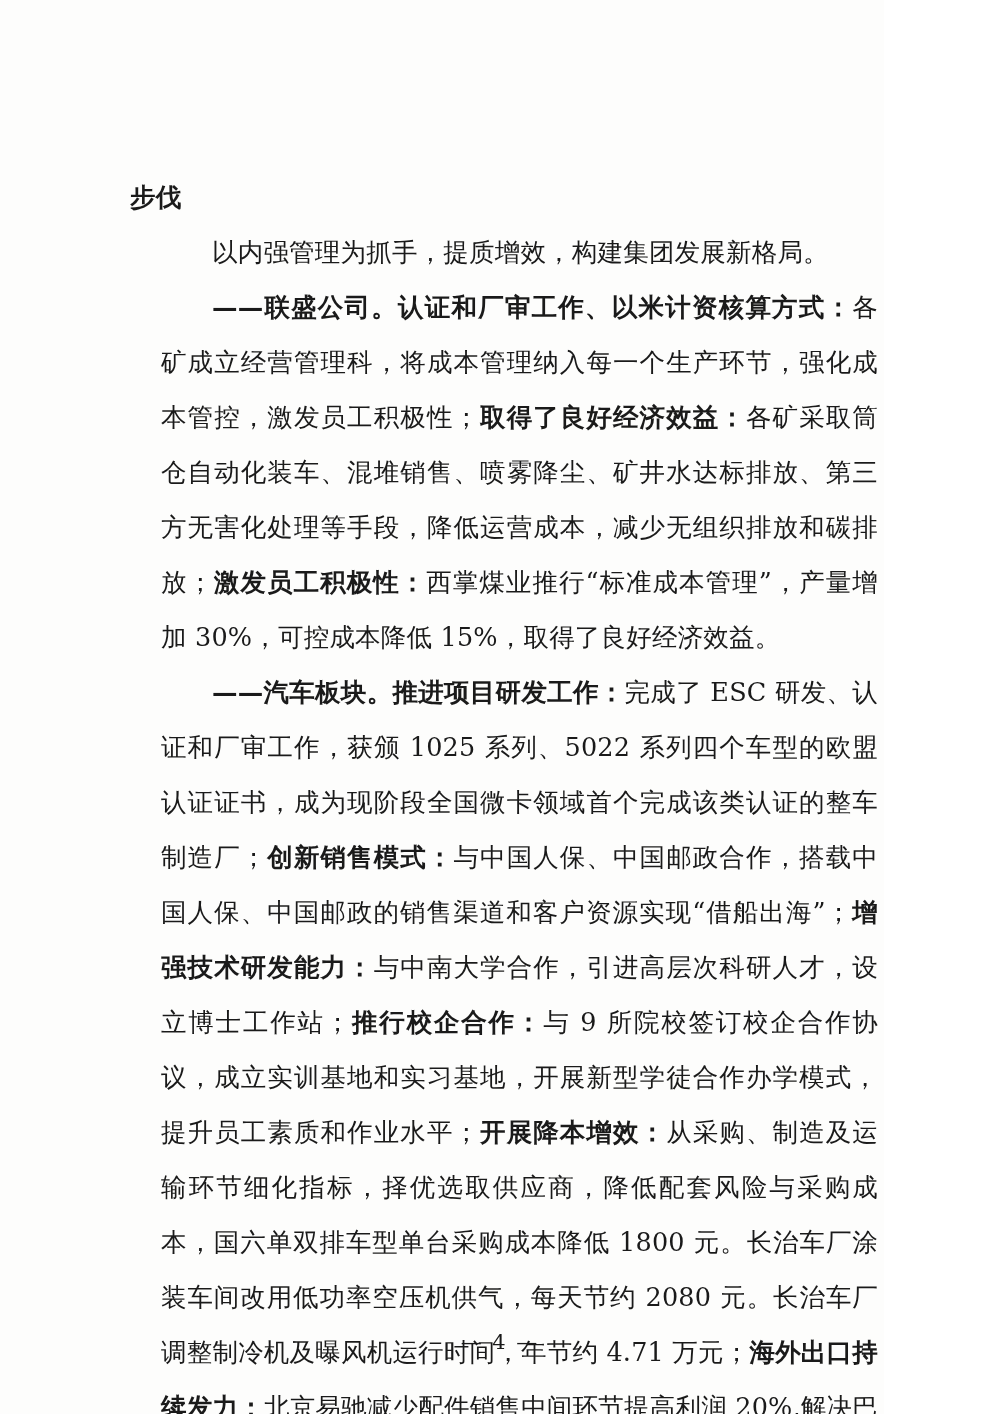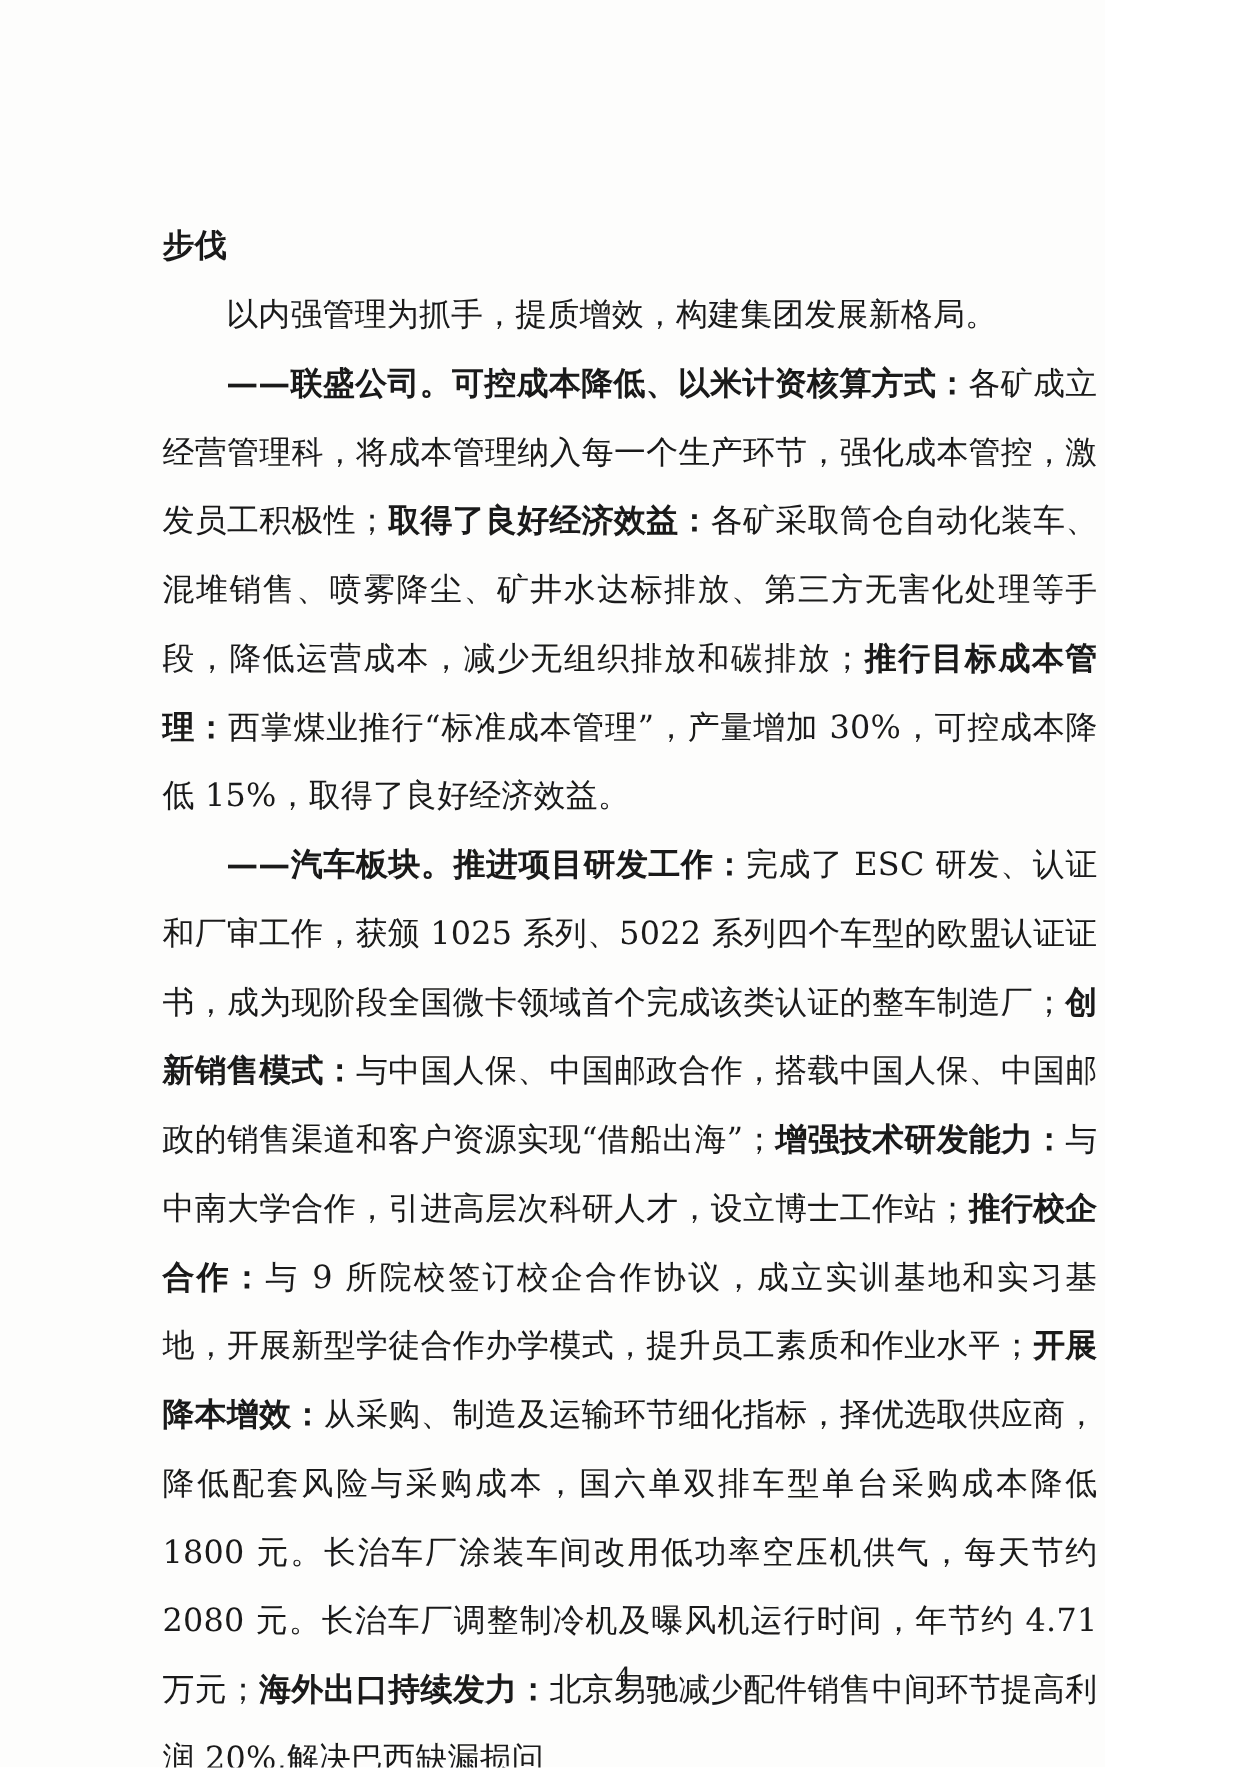--- a/index.html
+++ b/index.html
@@ -32,20 +32,21 @@
     margin: 0;
     font-size: 25.5px;
     line-height: 55px;
     text-align: justify;
     text-justify: inter-ideograph;
     letter-spacing: 0.2px;
     font-family: "DejaVu Serif", "Liberation Serif", serif;
   }
   p.indent {
     text-indent: 2em;
+    margin-left: 31px;
   }
   .b {
     font-weight: bold;
   }
   .footer {
     position: absolute;
     left: 0;
     top: 1330px;
     width: 1000px;
     text-align: center;
@@ -58,19 +59,19 @@
     letter-spacing: 2px;
   }
 </style>
 </head>
 <body>
 
 <div class="page">
   <div class="content" id="doc-body">
       <p><span class="b">步伐</span></p>
       <p class="indent"><span>以内强管理为抓手，提质增效，构建集团发展新格局。</span></p>
-      <p class="indent"><span class="b">——联盛公司。可控成本降低、以米计资核算方式：</span><span>各矿成立经营管理科，将成本管理纳入每一个生产环节，强化成本管控，激发员工积极性；</span><span class="b">取得了良好经济效益：</span><span>各矿采取筒仓自动化装车、混堆销售、喷雾降尘、矿井水达标排放、第三方无害化处理等手段，降低运营成本，减少无组织排放和碳排放；</span><span class="b">推行目标成本管理：</span><span>西掌煤业推行“标准成本管理”，产量增加 30%，可控成本降低 15%，取得了良好经济效益。</span></p>
+      <p class="indent"><span class="b">——联盛公司。认证和厂审工作、以米计资核算方式：</span><span>各矿成立经营管理科，将成本管理纳入每一个生产环节，强化成本管控，激发员工积极性；</span><span class="b">取得了良好经济效益：</span><span>各矿采取筒仓自动化装车、混堆销售、喷雾降尘、矿井水达标排放、第三方无害化处理等手段，降低运营成本，减少无组织排放和碳排放；</span><span class="b">激发员工积极性：</span><span>西掌煤业推行“标准成本管理”，产量增加 30%，可控成本降低 15%，取得了良好经济效益。</span></p>
       <p class="indent"><span class="b">——汽车板块。推进项目研发工作：</span><span>完成了 ESC 研发、认证和厂审工作，获颁 1025 系列、5022 系列四个车型的欧盟认证证书，成为现阶段全国微卡领域首个完成该类认证的整车制造厂；</span><span class="b">创新销售模式：</span><span>与中国人保、中国邮政合作，搭载中国人保、中国邮政的销售渠道和客户资源实现“借船出海”；</span><span class="b">增强技术研发能力：</span><span>与中南大学合作，引进高层次科研人才，设立博士工作站；</span><span class="b">推行校企合作：</span><span>与 9 所院校签订校企合作协议，成立实训基地和实习基地，开展新型学徒合作办学模式，提升员工素质和作业水平；</span><span class="b">开展降本增效：</span><span>从采购、制造及运输环节细化指标，择优选取供应商，降低配套风险与采购成本，国六单双排车型单台采购成本降低 1800 元。长治车厂涂装车间改用低功率空压机供气，每天节约 2080 元。长治车厂调整制冷机及曝风机运行时间，年节约 4.71 万元；</span><span class="b">海外出口持续发力：</span><span>北京易驰减少配件销售中间环节提高利润 20%,解决巴西缺漏损问</span></p>
     </div>
   <div class="footer">
     <span class="pgnum">— 4 —</span>
   </div>
 </div>
 
 </body></html>

